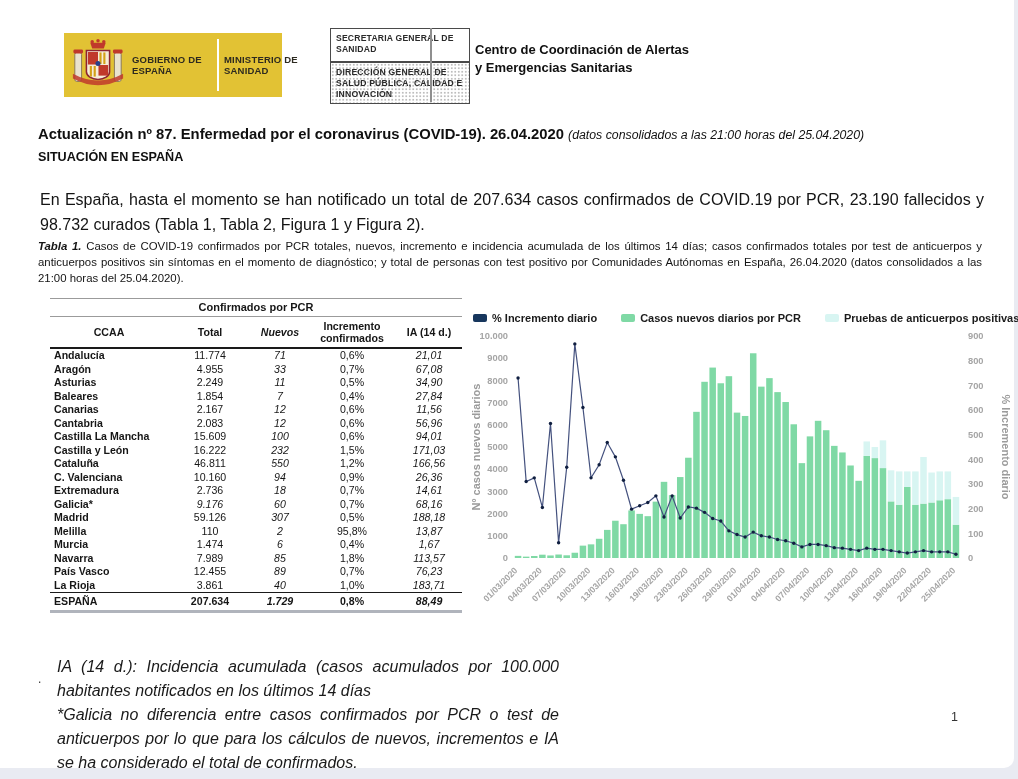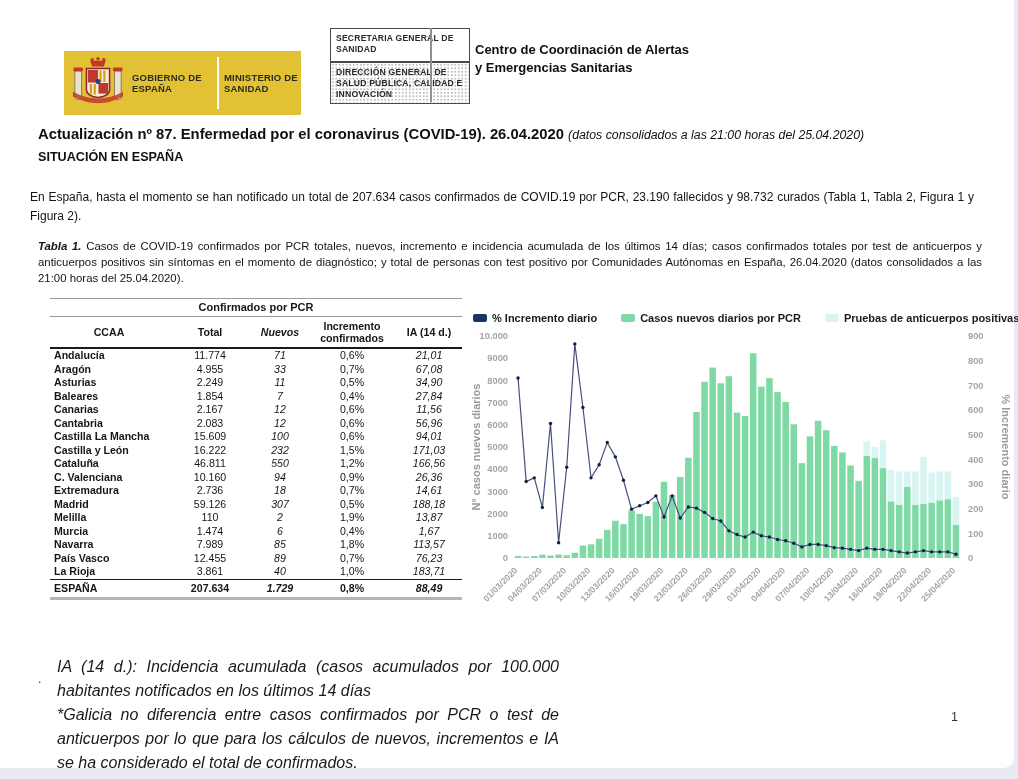--- a/index.html
+++ b/index.html
@@ -2,41 +2,41 @@
 <html><head>
 <meta charset="utf-8">
 <style>
   html,body{margin:0;padding:0;}
   body{font-family:"Liberation Sans", sans-serif; background:#e9ebf2;}
   .canvas{position:relative;width:1018px;height:779px;background:#e9ebf2;overflow:hidden;}
   .page{position:absolute;left:0;top:0;width:1014px;height:768px;background:#ffffff;border-radius:0 0 10px 0;}
   .abs{position:absolute;}
 
   
-  .logo-box{left:64px;top:33px;width:237px;height:64px;background:#e2c234;display:flex;align-items:center;margin-top:18px;}
+  .logo-box{left:64px;top:33px;width:218px;height:64px;background:#e2c234;display:flex;align-items:center;}
   .logo-emblem{position:absolute;left:5px;top:4px;width:58px;height:56px;}
   .logo-cell{position:absolute;top:0;height:100%;display:flex;flex-direction:column;justify-content:center;
              font-size:9.5px;font-weight:bold;color:#2d2a20;line-height:1.2;letter-spacing:.2px;}
   .cell-gob{left:68px;width:82px;}
   .cell-min{left:160px;width:84px;}
   .logo-sep{position:absolute;left:153px;top:6px;width:1.6px;height:52px;background:#ffffff;}
   .unit-box{border:1.6px solid #4a4a4a;background:#fff;color:#2a2a2a;font-size:8.6px;font-weight:bold;
             line-height:1.3;padding:4px 5px;letter-spacing:.2px;}
   .unit1{left:330px;top:28px;width:128px;height:24px;}
   .unit2{left:330px;top:62px;width:128px;height:32px;
          background-image:radial-gradient(#bdbdbd 0.7px, transparent 0.9px);background-size:3.5px 3.5px;}
   .hdr-vline{left:430px;top:28px;width:1.6px;height:74px;background:#8f8f8f;}
   .center-name{left:475px;top:41px;width:215px;font-size:13px;font-weight:bold;color:#101010;line-height:1.35;}
 
   
   .title-line{left:38px;top:126px;width:960px;font-size:14.8px;color:#101010;}
   .title-line b{font-weight:bold;}
   .title-note{font-size:12.3px;font-style:italic;font-weight:normal;}
   .subtitle{left:38px;top:150px;font-size:12.6px;font-weight:bold;color:#101010;}
-  .intro{left:30px;top:188px;width:944px;font-size:12px;color:#141414;line-height:1.55;text-align:justify;}
+  .intro{left:40px;top:188px;width:944px;font-size:16px;color:#141414;line-height:1.55;text-align:justify;}
   .caption{left:38px;top:238px;width:944px;font-size:11.4px;color:#141414;line-height:1.42;text-align:justify;}
   .caption b{font-weight:bold;font-style:italic;}
 
   
   .t1-wrap{left:50px;top:298px;width:412px;}
   table.t1{border-collapse:collapse;width:412px;table-layout:fixed;font-size:10.6px;color:#161616;}
   .t1 .grp th{font-weight:bold;text-align:center;font-size:11px;padding:2px 0 3px 0;
               border-top:1px solid #9b9b9b;border-bottom:1px solid #9b9b9b;}
   .t1 .cols th{font-weight:bold;text-align:center;vertical-align:middle;padding:3px 2px;line-height:1.15;
                border-bottom:2.4px solid #1a1a1a;}
@@ -199,31 +199,38 @@
               <td class="c4">26,36</td>
             </tr>
             <tr>
               <td class="c0">Extremadura</td>
               <td class="c1">2.736</td>
               <td class="c2">18</td>
               <td class="c3">0,7%</td>
               <td class="c4">14,61</td>
             </tr>
             <tr>
+              <td class="c0">Galicia*</td>
+              <td class="c1 it">9.176</td>
+              <td class="c2">60</td>
+              <td class="c3">0,7%</td>
+              <td class="c4">68,16</td>
+            </tr>
+            <tr>
               <td class="c0">Madrid</td>
               <td class="c1">59.126</td>
               <td class="c2">307</td>
               <td class="c3">0,5%</td>
               <td class="c4">188,18</td>
             </tr>
             <tr>
               <td class="c0">Melilla</td>
               <td class="c1">110</td>
               <td class="c2">2</td>
-              <td class="c3">1,9%</td>
+              <td class="c3">95,8%</td>
               <td class="c4">13,87</td>
             </tr>
             <tr>
               <td class="c0">Murcia</td>
               <td class="c1">1.474</td>
               <td class="c2">6</td>
               <td class="c3">0,4%</td>
               <td class="c4">1,67</td>
             </tr>
             <tr>

